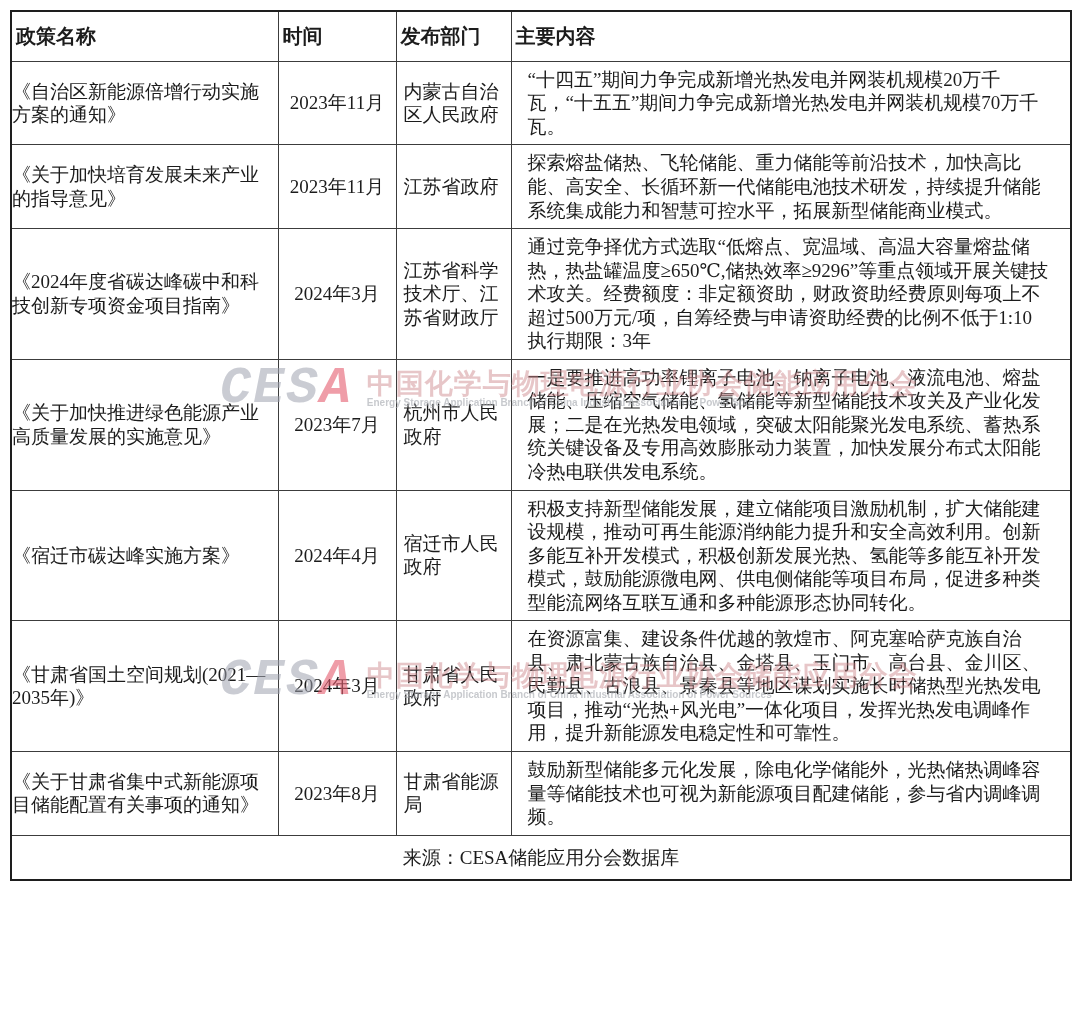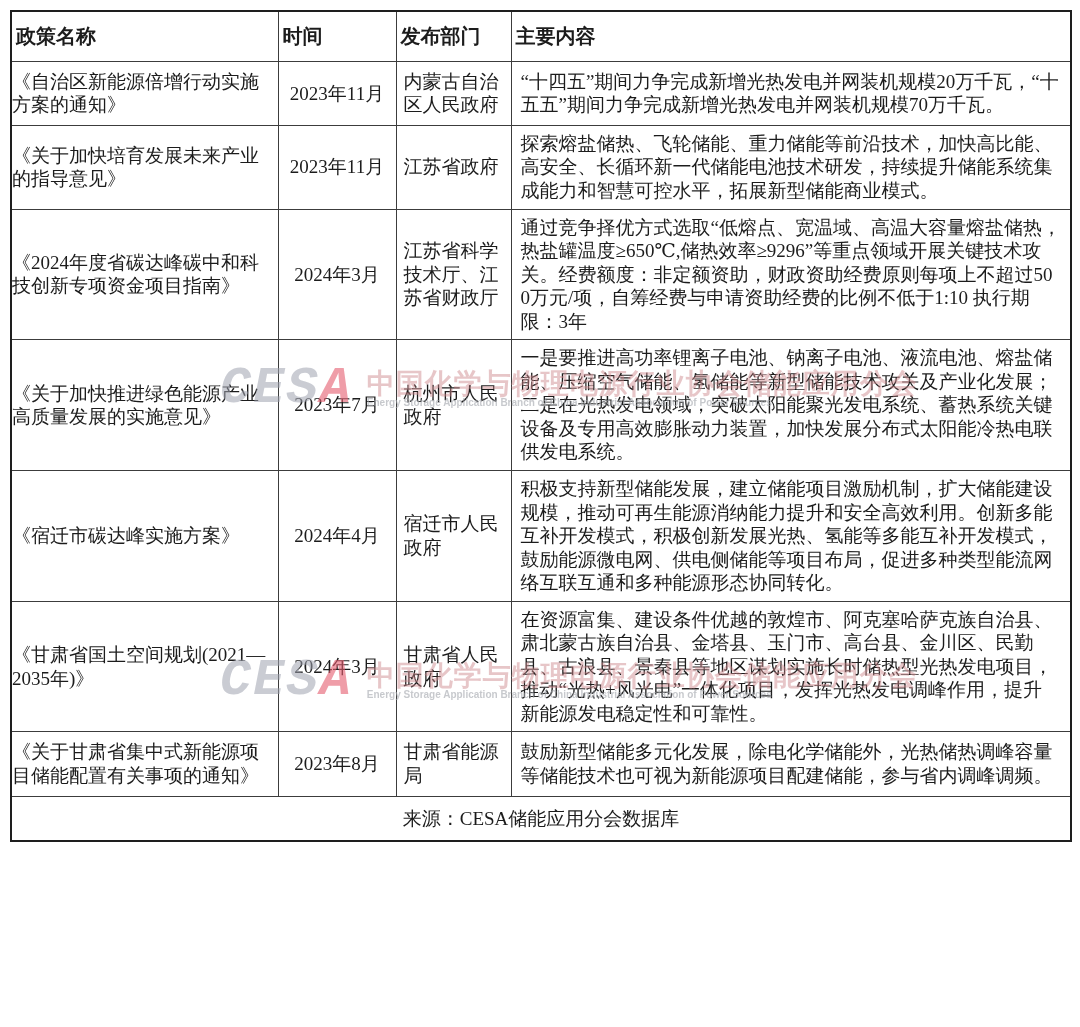--- a/index.html
+++ b/index.html
@@ -27,21 +27,21 @@
   }
   .banner-text{
     color:#e60012;font-weight:bold;font-size:27px;letter-spacing:2px;
   }
   td.col-head{
     font-weight:bold;text-align:left;font-size:20px;padding:12px 4px;
   }
   td.name-cell{text-align:left;padding-left:0;padding-right:4px;}
   td.date-cell{text-align:center;}
   td.dept-cell{text-align:left;padding-left:7px;padding-right:4px;}
-  td.content-cell{text-align:left;padding:6px 9px;margin-left:36px;}
+  td.content-cell{text-align:left;padding:6px 16px;margin-left:36px;}
   td.source-cell{text-align:center;padding:10px 0;font-size:19px;}
   
   .watermark{
     position:absolute;left:220px;width:660px;height:58px;
     display:flex;align-items:center;gap:14px;
     pointer-events:none;white-space:nowrap;
   }
   .wm-1{top:360px;}
   .wm-2{top:652px;}
   .cesa-logo{

